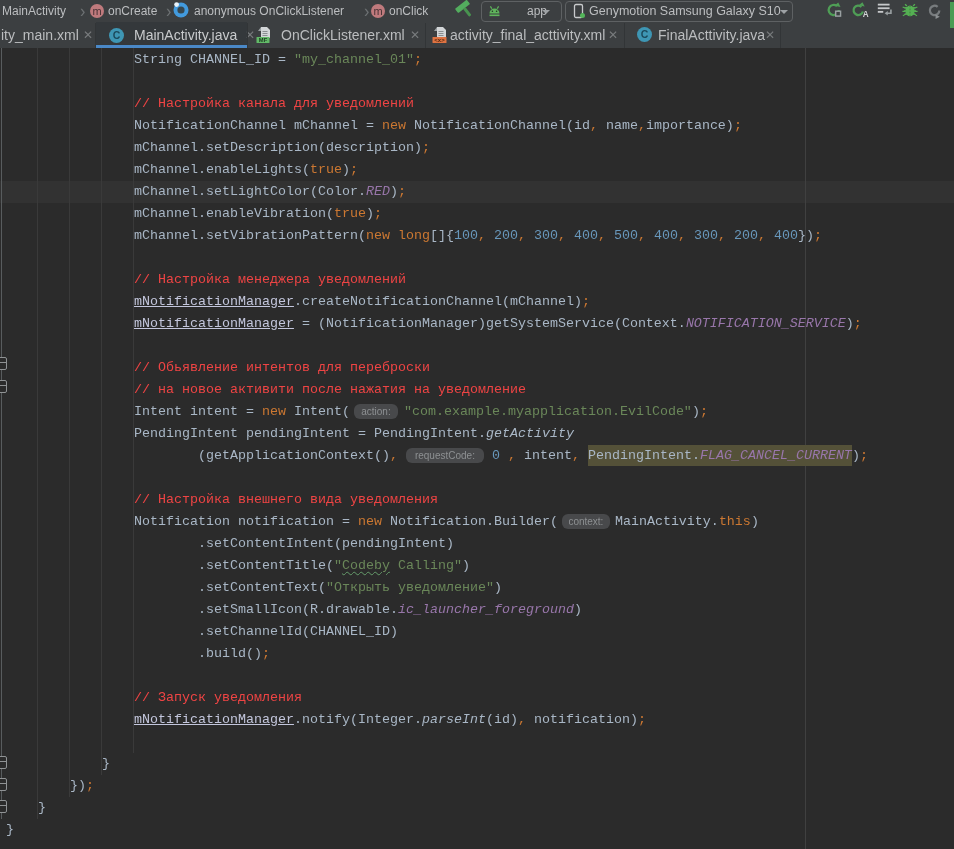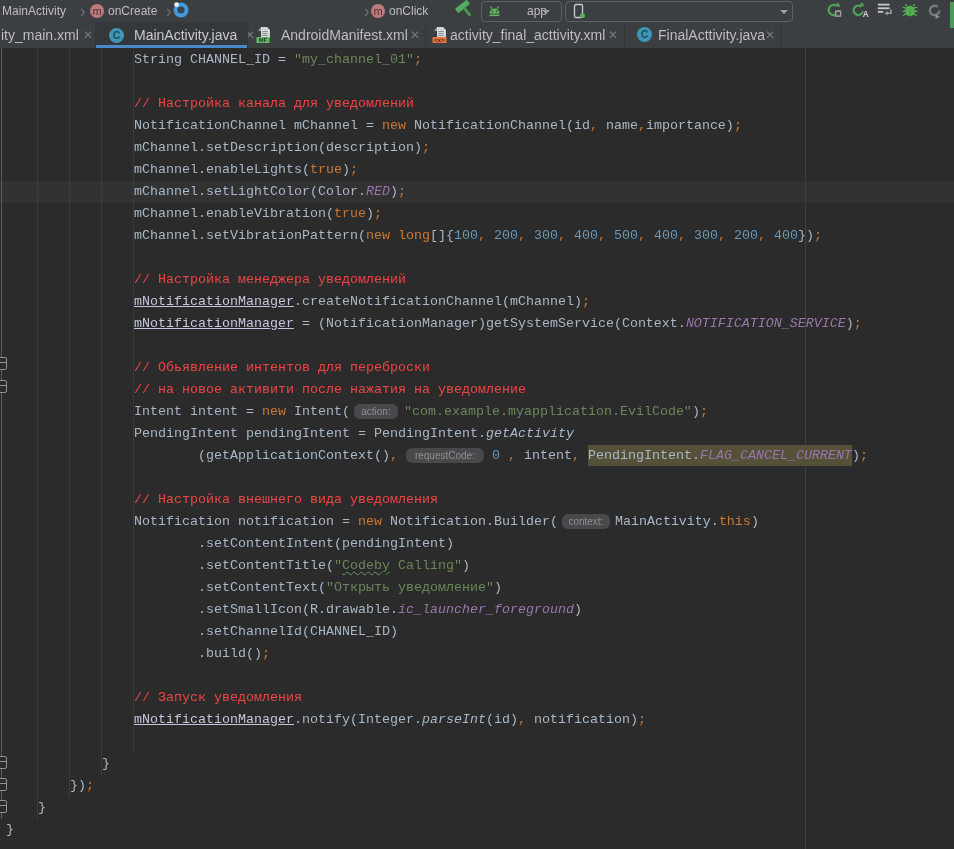--- a/index.html
+++ b/index.html
@@ -44,20 +44,21 @@
   <span class="bc" style="left:2px;">MainActivity</span>
   <span class="chev" style="left:80px;">›</span>
   <span class="micon" style="left:90px;"></span>
   <span class="bc" style="left:108px;">onCreate</span>
   <span class="chev" style="left:166px;">›</span>
   <svg class="abs" style="left:172px;top:1px;" width="18" height="18" viewBox="0 0 18 18">
     <circle cx="9" cy="9" r="7.5" fill="#429add"></circle>
     <circle cx="9" cy="9" r="3.6" fill="#37474f"></circle>
     <circle cx="4.6" cy="3.6" r="2.4" fill="#e8f2fa"></circle>
   </svg>
+  <span class="bc" style="left:194px;">anonymous OnClickListener</span>
   <span class="chev" style="left:364px;">›</span>
   <span class="micon" style="left:371px;"></span>
   <span class="bc" style="left:389px;">onClick</span>
 
   <svg class="abs" style="left:452px;top:0px;" width="24" height="18" viewBox="0 0 24 18">
     <g transform="rotate(-38 11 7)">
       <rect x="3.5" y="3.5" width="15" height="5.5" rx="1" fill="#53ad5e"></rect>
       <rect x="9.8" y="8.5" width="3" height="10" rx="1" fill="#48934f"></rect>
     </g>
   </svg>
@@ -74,20 +75,21 @@
   <span class="bc" style="left:507px;margin-left:20px;">app</span>
   <svg class="abs" style="left:541px;top:9px;" width="10" height="6" viewBox="0 0 10 6">
       <path d="M1 1 L5 5 L9 1 z" fill="#9da1a4"></path>
     </svg>
 
   <div class="abs" style="left:565px;top:1px;width:226px;height:19px;border:1px solid #5e6163;border-radius:4px;"></div>
   <svg class="abs" style="left:572px;top:3px;" width="13" height="16" viewBox="0 0 13 16">
     <rect x="2.5" y="1.5" width="8" height="13" rx="1.5" fill="none" stroke="#c8cacc" stroke-width="1.3"></rect>
     <circle cx="10.5" cy="12.5" r="2.5" fill="#53b55a"></circle>
   </svg>
+  <span class="bc" style="left:589px;font-size:12.5px;">Genymotion Samsung Galaxy S10</span>
   <svg class="abs" style="left:779px;top:9px;" width="10" height="6" viewBox="0 0 10 6">
       <path d="M1 1 L5 5 L9 1 z" fill="#9da1a4"></path>
     </svg>
 
   <svg class="abs" style="left:825px;top:1px;" width="19" height="19" viewBox="0 0 21 20">
     <path d="M15.2 9.5 a5.6 5.6 0 1 1 -2 -4.4" fill="none" stroke="#4f9e56" stroke-width="2.5"></path>
     <path d="M10.5 5.4 L17.5 5.4 L14 1 z" fill="#4f9e56" transform="rotate(12 14 4)"></path>
     <rect x="11" y="10" width="7" height="7" fill="#9aa0a2"></rect>
     <rect x="12.6" y="11.6" width="3.8" height="3.8" fill="#3c3f41"></rect>
   </svg>
@@ -144,21 +146,21 @@
   <div class="tab" style="left:248px;width:177px;">
     <svg class="abs" style="left:8px;top:4px;" width="17" height="17" viewBox="0 0 17 17">
       <path d="M5 1 h6 l3 3 v8 h-9 z" fill="#d3d6d8"></path>
       <path d="M5 1 v4 h-3 z" fill="#9aa0a2"></path>
       <rect x="6.5" y="5" width="5" height="1" fill="#8a8f91"></rect>
       <rect x="6.5" y="7" width="5" height="1" fill="#8a8f91"></rect>
       <rect x="6.5" y="9" width="5" height="1" fill="#8a8f91"></rect>
       <rect x="0.5" y="11" width="13" height="6" rx="0.5" fill="#62ba68"></rect>
       <text x="7" y="16" text-anchor="middle" font-family="Liberation Sans" font-size="5.8" font-weight="bold" fill="#1d3a20">MF</text>
     </svg>
-    <span class="tx" style="left:33px;">AndroidManifest.xml</span>
+    <span class="tx" style="left:33px;">OnClickListener.xml</span>
     <span class="x" style="left:162px;">✕</span>
   </div>
   <div class="tabsep" style="left:425px;"></div>
   <div class="tab" style="left:426px;width:198px;">
     <svg class="abs" style="left:6px;top:4px;" width="17" height="17" viewBox="0 0 17 17">
       <path d="M5 1 h6 l3 3 v8 h-9 z" fill="#d3d6d8"></path>
       <path d="M5 1 v4 h-3 z" fill="#9aa0a2"></path>
       <rect x="6.5" y="5" width="5" height="1" fill="#8a8f91"></rect>
       <rect x="6.5" y="7" width="5" height="1" fill="#8a8f91"></rect>
       <rect x="6.5" y="9" width="5" height="1" fill="#8a8f91"></rect>

